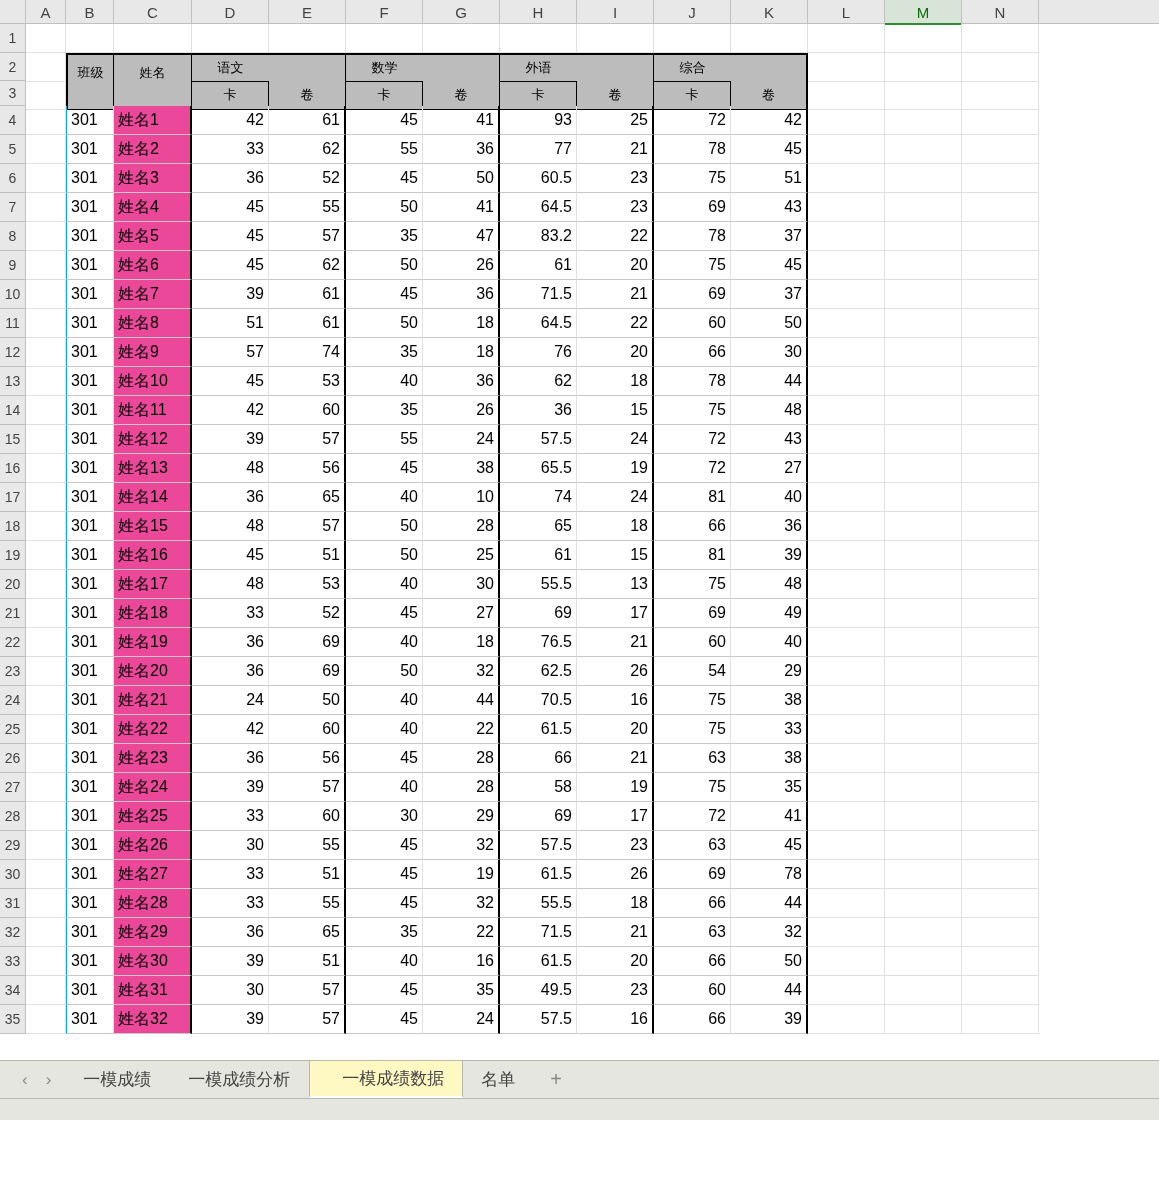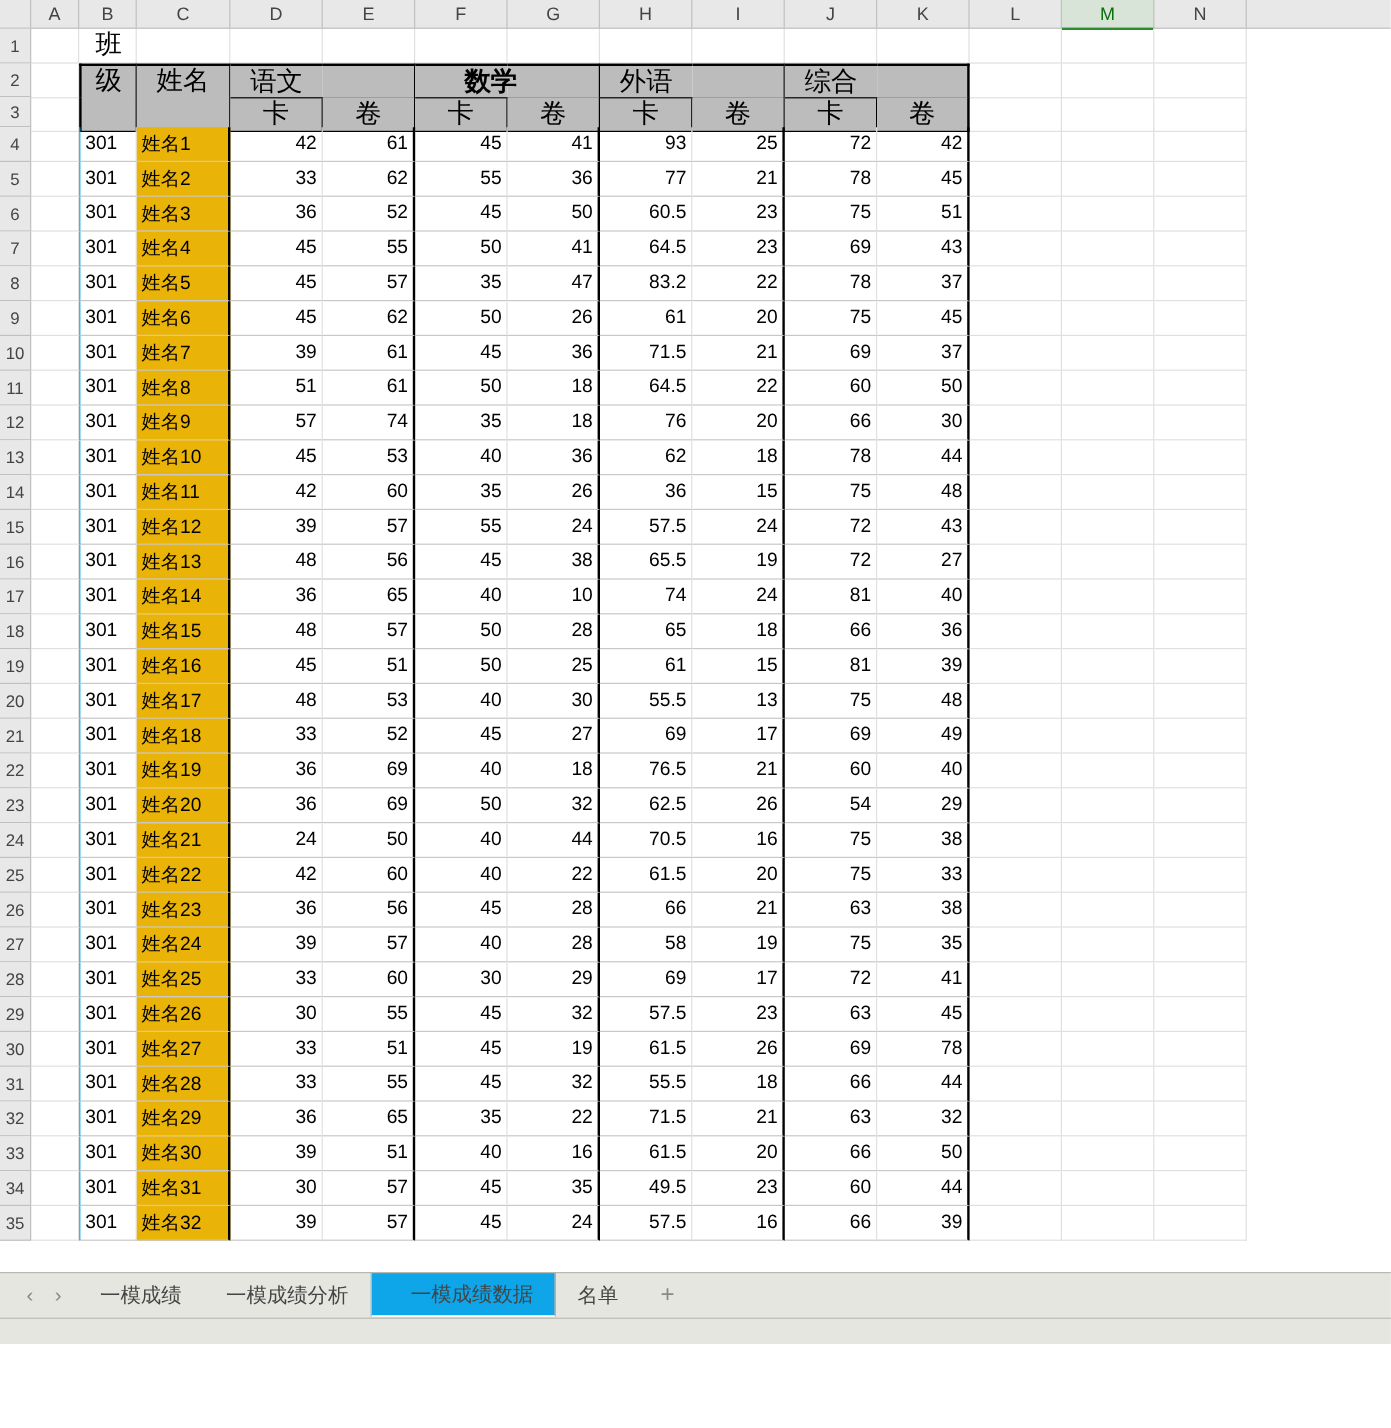--- a/index.html
+++ b/index.html
@@ -92,39 +92,39 @@
     font-size: 16px;
     color: #000;
   }
   .cell.right { justify-content: flex-end; }
   .cell.center { justify-content: center; }
   .cell.left { justify-content: flex-start; }
 
   
   .hcell {
     background: #bcbcbc;
-    font-size: 22px;
+    font-size: 13px;
     border-right: 1px solid #000;
     border-bottom: 1px solid #000;
     justify-content: center;
     font-weight: 500;
     text-align: center;
   }
   .hcell.top { border-top: 2px solid #000; }
   .hcell.left-b { border-left: 2px solid #000; }
   .hcell.right-b { border-right: 2px solid #000; }
   .hcell.midborder { border-right: 1px solid #888; }
 
   
   .dcell {
     border-bottom: 1px solid #c8c8c8;
   }
   .section-right { border-right: 2px solid #000 !important; }
   .left-outer { border-left: 1px solid #0ea5e9; }
-  .name-cell { background: #eab308; }
+  .name-cell { background: #ec4899; }
 
   
   .tab-bar {
     position: absolute;
     left: 0; right: 0;
     top: 1060px;
     height: 38px;
     background: #e6e6e0;
     border-top: 1px solid #b8b8b0;
     display: flex;
@@ -138,21 +138,21 @@
     padding: 0 14px;
     color: #888;
   }
   .tab-nav span { cursor: default; }
   .tab {
     padding: 6px 18px;
     color: #444;
     border-right: 1px solid transparent;
   }
   .tab.active {
-    background: #0ea5e9;
+    background: #fef9c3;
     border-top: 1px solid #b8b8b0;
     border-left: 1px solid #b8b8b0;
     border-right: 1px solid #b8b8b0;
     border-bottom: 2px solid #fff;
     margin-top: -1px;
     padding-left: 32px;
   }
   .tab-add {
     padding: 6px 16px;
     color: #888;
@@ -215,21 +215,21 @@
       <div class="row" style="height: 28px;">
         <div class="row-header">2</div>
         <div class="cell cA left "></div>
         <div class="cell cB center hcell top left-b" style="border-bottom: none; align-items: flex-end; padding-top: 10px;">班级</div>
         <div class="cell cC center hcell top" style="border-bottom: none; align-items: flex-end; padding-top: 10px;">姓名</div>
         <div class="cell cD center hcell top midborder" style="border-right: none; position: relative; overflow: visible;">
           <div style="width: 154px; position: relative; left: 0px;">语文</div>
         </div>
         <div class="cell cE center hcell top" style="border-left: none;"></div>
         <div class="cell cF center hcell top midborder" style="border-right: none; position: relative; overflow: visible;">
-          <div style="width: 154px; text-align: right; position: relative; left: 12px; font-weight: bold;">数学</div>
+          <div style="width: 154px; text-align: center; position: relative; left: 0px;">数学</div>
         </div>
         <div class="cell cG center hcell top" style="border-left: none;"></div>
         <div class="cell cH center hcell top midborder" style="border-right: none; position: relative; overflow: visible; justify-content: flex-end;">
           <div style="width: 154px; text-align: center; position: relative; left: 0px;">外语</div>
         </div>
         <div class="cell cI center hcell top" style="border-left: none;"></div>
         <div class="cell cJ center hcell top midborder" style="border-right: none; position: relative; overflow: visible;">
           <div style="width: 154px; text-align: center; position: relative; left: 0px;">综合</div>
         </div>
         <div class="cell cK center hcell top right-b" style="border-left: none;"></div>

